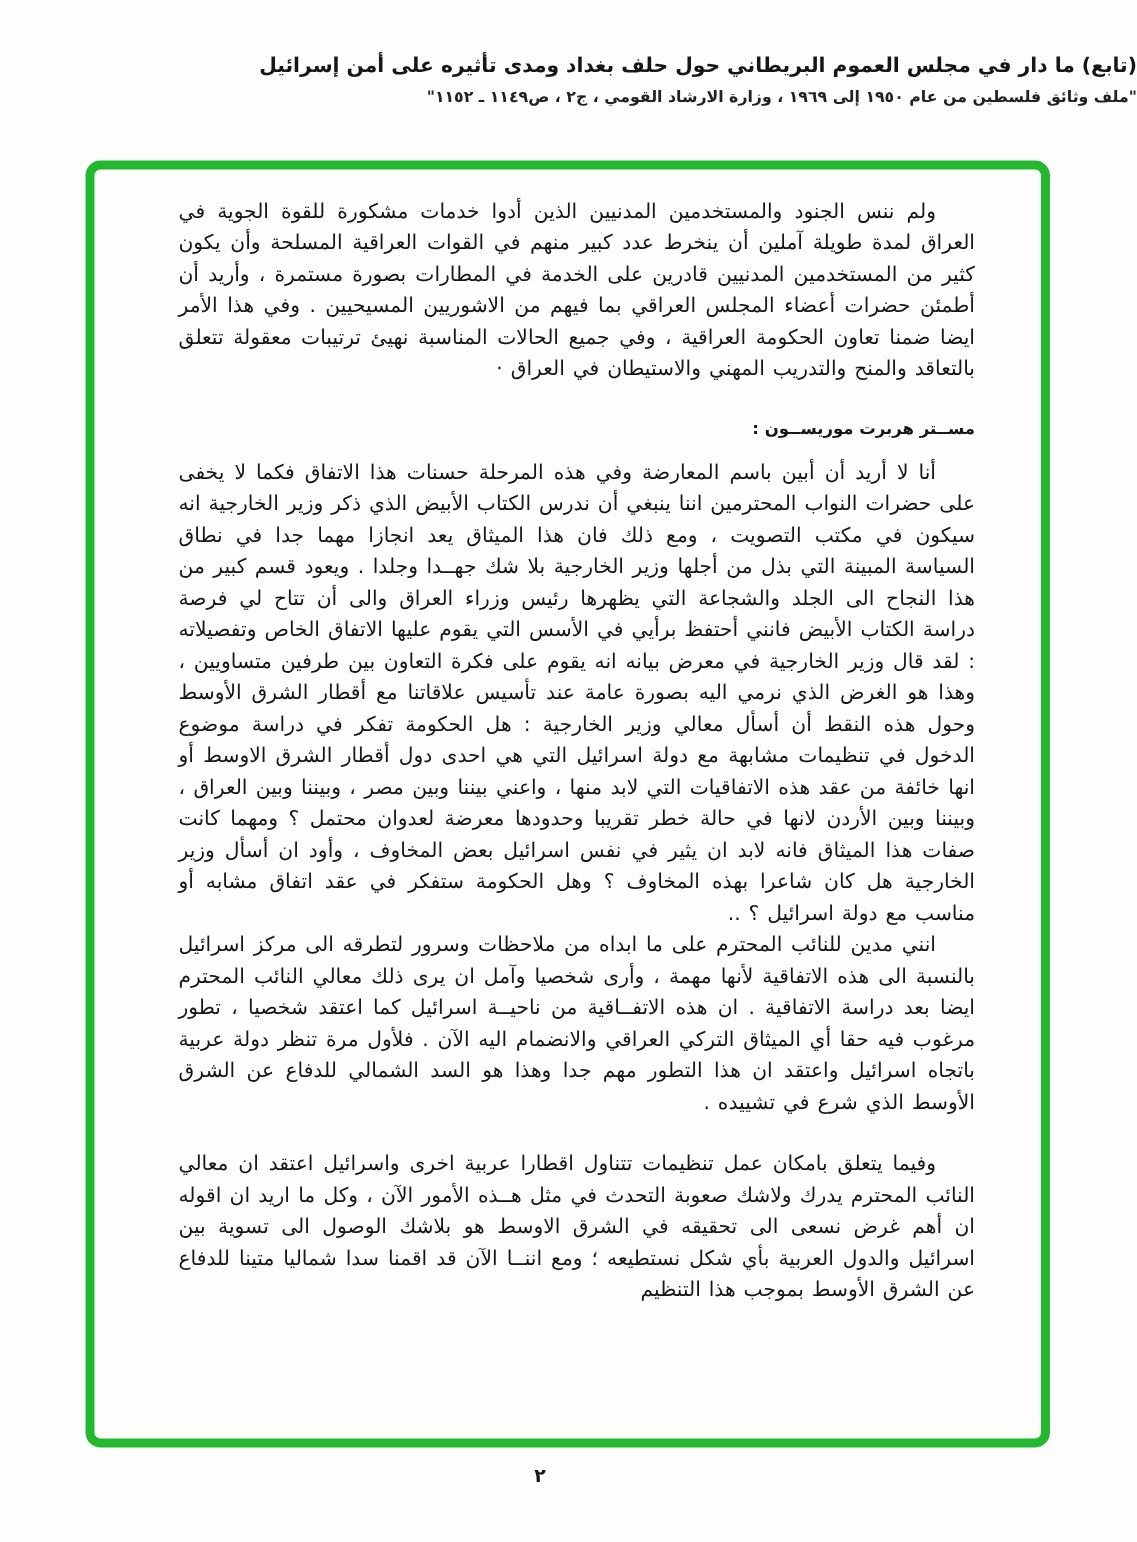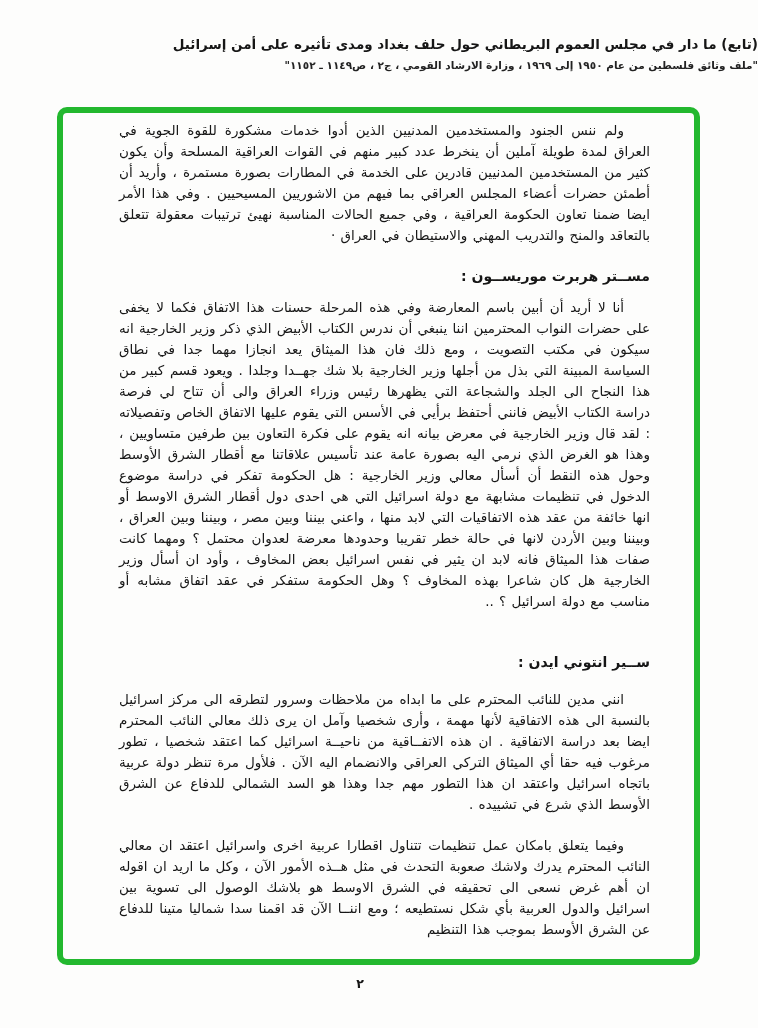--- a/index.html
+++ b/index.html
@@ -28,37 +28,37 @@
     font-size: 10.5px;
     font-weight: bold;
     color: #222;
   }
   .green-frame {
     position: absolute;
     left: 57px; top: 107px;
     width: 643px; height: 858px;
     border: 6px solid var(--frame-green);
     border-radius: 10px;
-    padding: 3px 44px 8px 56px;
+    padding: 14px 44px 8px 56px;
     overflow: hidden;
     background: transparent;
   }
   .para {
     direction: rtl;
     text-align: justify;
     text-indent: 26px;
     font-size: 13.5px;
     line-height: 21px;
     word-spacing: 1px;
   }
   .intro-para { margin-top: 4px; }
   .speaker-heading {
     direction: rtl;
     text-align: right;
-    font-size: 14px;
+    font-size: 11px;
     font-weight: bold;
     margin: 22px 0 13px 0;
   }
   .speaker-heading.eden { margin-top: 42px; margin-bottom: 19px; }
   .eden-p2 { margin-top: 20px; }
   .page-number {
     position: absolute;
     left: 0; right: 38px;
     top: 976px;
     text-align: center;
@@ -74,18 +74,17 @@
   <div class="doc-title">(تابع) ما دار في مجلس العموم البريطاني حول حلف بغداد ومدى تأثيره على أمن إسرائيل</div>
   <div class="doc-subtitle">"ملف وثائق فلسطين من عام ١٩٥٠ إلى ١٩٦٩ ، وزارة الارشاد القومي ، ج٢ ، ص١١٤٩ ـ ١١٥٢"</div>
 </header>
 
 <div class="green-frame">
   <p class="para intro-para">ولم ننس الجنود والمستخدمين المدنيين الذين أدوا خدمات مشكورة للقوة الجوية في العراق لمدة طويلة آملين أن ينخرط عدد كبير منهم في القوات العراقية المسلحة وأن يكون كثير من المستخدمين المدنيين قادرين على الخدمة في المطارات بصورة مستمرة ، وأريد أن أطمئن حضرات أعضاء المجلس العراقي بما فيهم من الاشوريين المسيحيين . وفي هذا الأمر ايضا ضمنا تعاون الحكومة العراقية ، وفي جميع الحالات المناسبة نهيئ ترتيبات معقولة تتعلق بالتعاقد والمنح والتدريب المهني والاستيطان في العراق ·</p>
 
   <h3 class="speaker-heading">مســتر هربرت موريســون :</h3>
   <p class="para">أنا لا أريد أن أبين باسم المعارضة وفي هذه المرحلة حسنات هذا الاتفاق فكما لا يخفى على حضرات النواب المحترمين اننا ينبغي أن ندرس الكتاب الأبيض الذي ذكر وزير الخارجية انه سيكون في مكتب التصويت ، ومع ذلك فان هذا الميثاق يعد انجازا مهما جدا في نطاق السياسة المبينة التي بذل من أجلها وزير الخارجية بلا شك جهــدا وجلدا . ويعود قسم كبير من هذا النجاح الى الجلد والشجاعة التي يظهرها رئيس وزراء العراق والى أن تتاح لي فرصة دراسة الكتاب الأبيض فانني أحتفظ برأيي في الأسس التي يقوم عليها الاتفاق الخاص وتفصيلاته : لقد قال وزير الخارجية في معرض بيانه انه يقوم على فكرة التعاون بين طرفين متساويين ، وهذا هو الغرض الذي نرمي اليه بصورة عامة عند تأسيس علاقاتنا مع أقطار الشرق الأوسط وحول هذه النقط أن أسأل معالي وزير الخارجية : هل الحكومة تفكر في دراسة موضوع الدخول في تنظيمات مشابهة مع دولة اسرائيل التي هي احدى دول أقطار الشرق الاوسط أو انها خائفة من عقد هذه الاتفاقيات التي لابد منها ، واعني بيننا وبين مصر ، وبيننا وبين العراق ، وبيننا وبين الأردن لانها في حالة خطر تقريبا وحدودها معرضة لعدوان محتمل ؟ ومهما كانت صفات هذا الميثاق فانه لابد ان يثير في نفس اسرائيل بعض المخاوف ، وأود ان أسأل وزير الخارجية هل كان شاعرا بهذه المخاوف ؟ وهل الحكومة ستفكر في عقد اتفاق مشابه أو مناسب مع دولة اسرائيل ؟ ..</p>
 
-  <h3 class="speaker-heading eden">ســير انتوني ايدن :</h3>
   <p class="para">انني مدين للنائب المحترم على ما ابداه من ملاحظات وسرور لتطرقه الى مركز اسرائيل بالنسبة الى هذه الاتفاقية لأنها مهمة ، وأرى شخصيا وآمل ان يرى ذلك معالي النائب المحترم ايضا بعد دراسة الاتفاقية . ان هذه الاتفــاقية من ناحيــة اسرائيل كما اعتقد شخصيا ، تطور مرغوب فيه حقا أي الميثاق التركي العراقي والانضمام اليه الآن . فلأول مرة تنظر دولة عربية باتجاه اسرائيل واعتقد ان هذا التطور مهم جدا وهذا هو السد الشمالي للدفاع عن الشرق الأوسط الذي شرع في تشييده .</p>
   <p class="para eden-p2">وفيما يتعلق بامكان عمل تنظيمات تتناول اقطارا عربية اخرى واسرائيل اعتقد ان معالي النائب المحترم يدرك ولاشك صعوبة التحدث في مثل هــذه الأمور الآن ، وكل ما اريد ان اقوله ان أهم غرض نسعى الى تحقيقه في الشرق الاوسط هو بلاشك الوصول الى تسوية بين اسرائيل والدول العربية بأي شكل نستطيعه ؛ ومع اننــا الآن قد اقمنا سدا شماليا متينا للدفاع عن الشرق الأوسط بموجب هذا التنظيم</p>
 </div>
 
 <div class="page-number">٢</div>
 
 </body></html>

